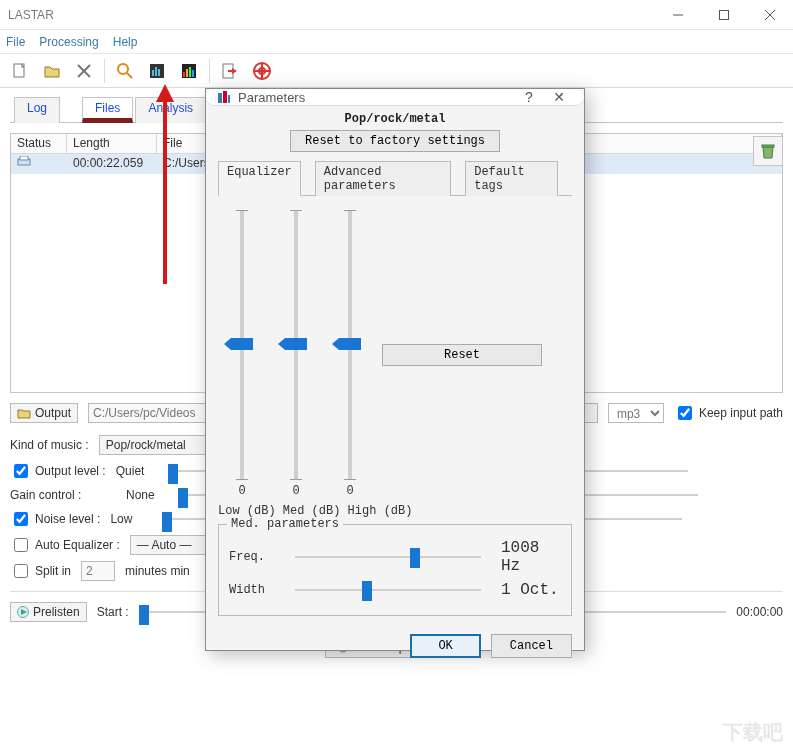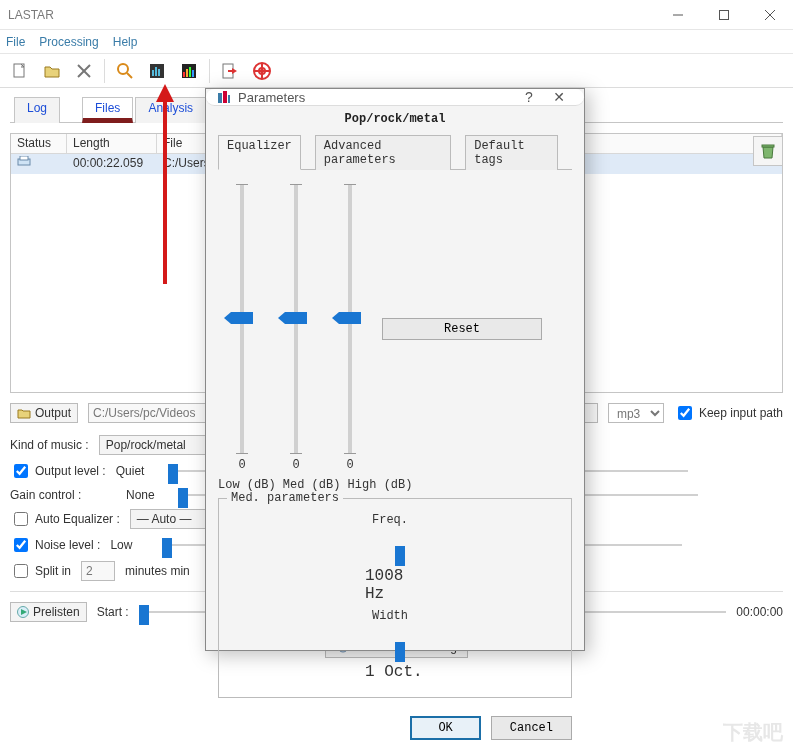--- a/index.html
+++ b/index.html
@@ -222,21 +222,21 @@
   .eq-labels { font-family:"Courier New",monospace; font-size:12px; margin-top: 2px; }
 
   .fieldset {
     border:1px solid #bbb; margin-top:6px; padding:8px 10px 10px 10px;
     position:relative;
   }
   .fieldset .legend {
     position:absolute; top:-8px; left:8px; background:#f4f4f4;
     padding:0 4px; font-family:"Courier New",monospace; font-size:12px;
   }
-  .param-row { display:flex; align-items:center; gap:20px; margin:6px 0;flex-direction:column;}
+  .param-row { display:flex; align-items:center; gap:20px; margin:6px 0;}
   .param-row .plabel { width:46px; font-family:"Courier New",monospace; font-size:12px;}
   .param-row .pval { width:60px; font-family:"Courier New",monospace; font-size:16px;}
   .pslider { flex:1; position:relative; height:16px;}
   .pslider .track{position:absolute; left:0; right:0; top:7px; height:2px; background:#cfcfcf;}
   .pslider .thumb{position:absolute; top:-1px; width:10px; height:20px; background:#1976d2;}
 
   .dlg-footer {
     display:flex; justify-content:flex-end; gap:10px; padding:10px 12px 12px 0;
   }
   .okbtn {
@@ -410,43 +410,43 @@
     <span style="width:106px">Gain control :</span>
     <span style="width:42px">None</span>
     <div class="hslider" style="max-width:520px">
         <div class="track"></div>
         <div class="thumb" style="left:0"></div>
       </div>
   </div>
 
   <div class="row">
     <label class="ck">
-        <input type="checkbox" style="">
-        <span>Auto Equalizer :</span>
-      </label>
-    <div class="btnlike" style="width:80px">
-        <span>— Auto —</span>
-      </div>
-  </div>
-
-  <div class="row">
-    <label class="ck">
         <input type="checkbox" checked="" style="">
         <span>Noise level :</span>
       </label>
     <span style="width:42px">Low</span>
     <div class="hslider" style="max-width:520px">
         <div class="track"></div>
         <div class="thumb" style="left:0"></div>
       </div>
   </div>
 
   <div class="row">
     <label class="ck">
         <input type="checkbox" style="">
+        <span>Auto Equalizer :</span>
+      </label>
+    <div class="btnlike" style="width:80px">
+        <span>— Auto —</span>
+      </div>
+  </div>
+
+  <div class="row">
+    <label class="ck">
+        <input type="checkbox" style="">
         <span>Split in</span>
       </label>
     <input class="txtinput" style="width: 34px;" value="2">
     <span>minutes min</span>
   </div>
 
   <hr style="margin:10px 0; border:none; border-top:1px solid #ddd;">
 
   <div class="row">
     <div class="btnlike">
@@ -489,20 +489,23 @@
         <rect x="7" y="2" width="4" height="12" fill="#c03"></rect>
         <rect x="12" y="6" width="2" height="8" fill="#3a7ca8"></rect>
       </svg>
     <span style="margin-left:6px">Parameters</span>
     <span class="spacer"></span>
     <span class="dlgbtn">?</span>
     <span class="dlgbtn">✕</span>
   </div>
   <div class="dlg-body">
     <div class="dlg-center" style="font-weight:bold; margin-top:2px;">Pop/rock/metal</div>
+    <div class="dlg-center" style="margin-top:4px;">
+      <button class="dlg-btn">Reset to factory settings</button>
+    </div>
 
     <div class="dlg-tabs">
       <div class="dlg-tab active">Equalizer</div>
       <div class="dlg-tab">Advanced parameters</div>
       <div class="dlg-tab">Default tags</div>
     </div>
 
     <div class="eq-area">
       <div class="vslider">
         <div class="vtrack">

